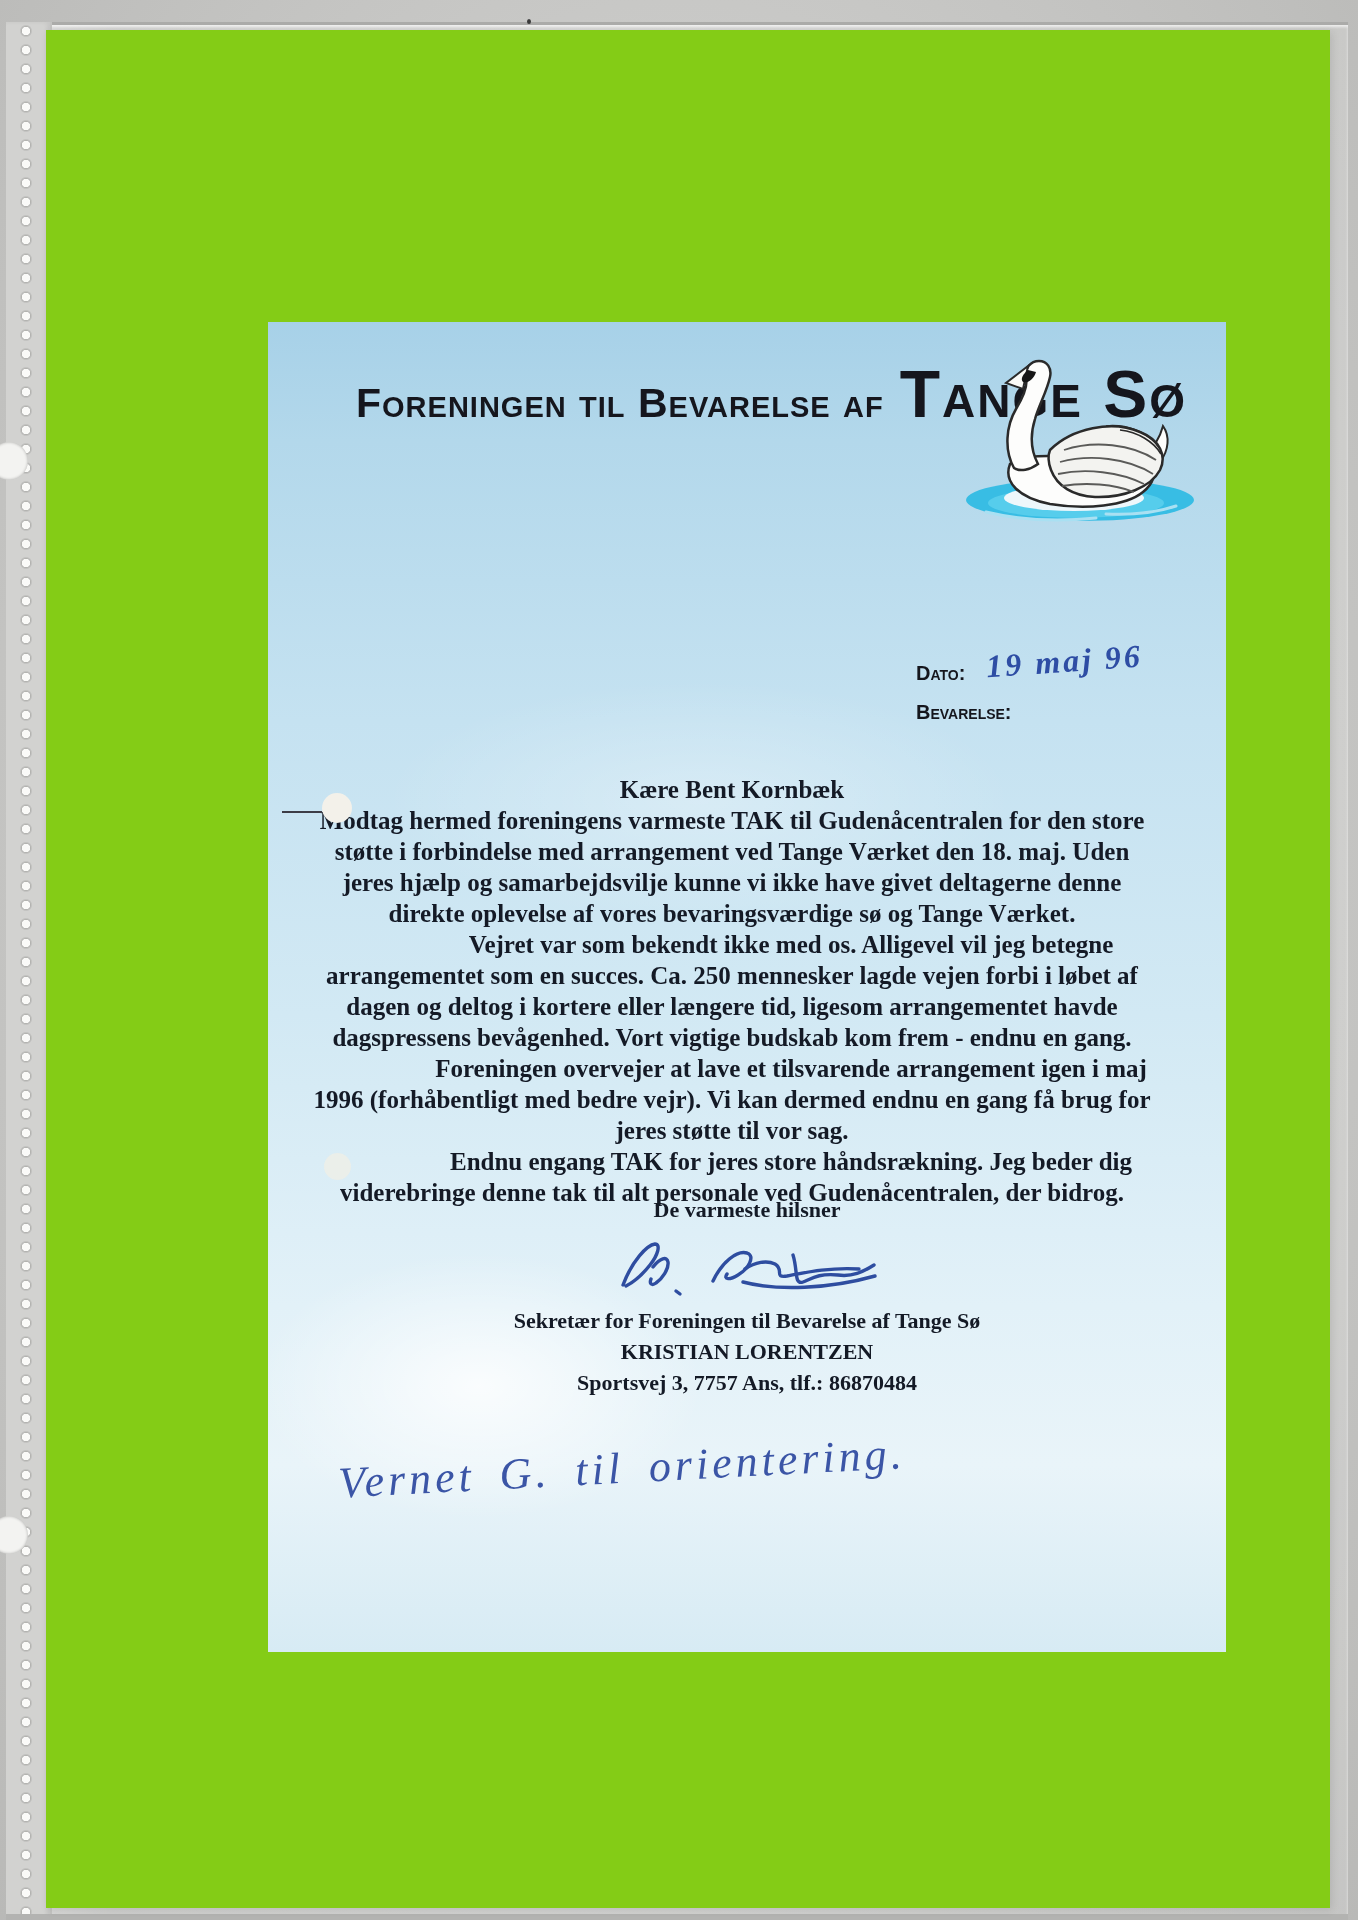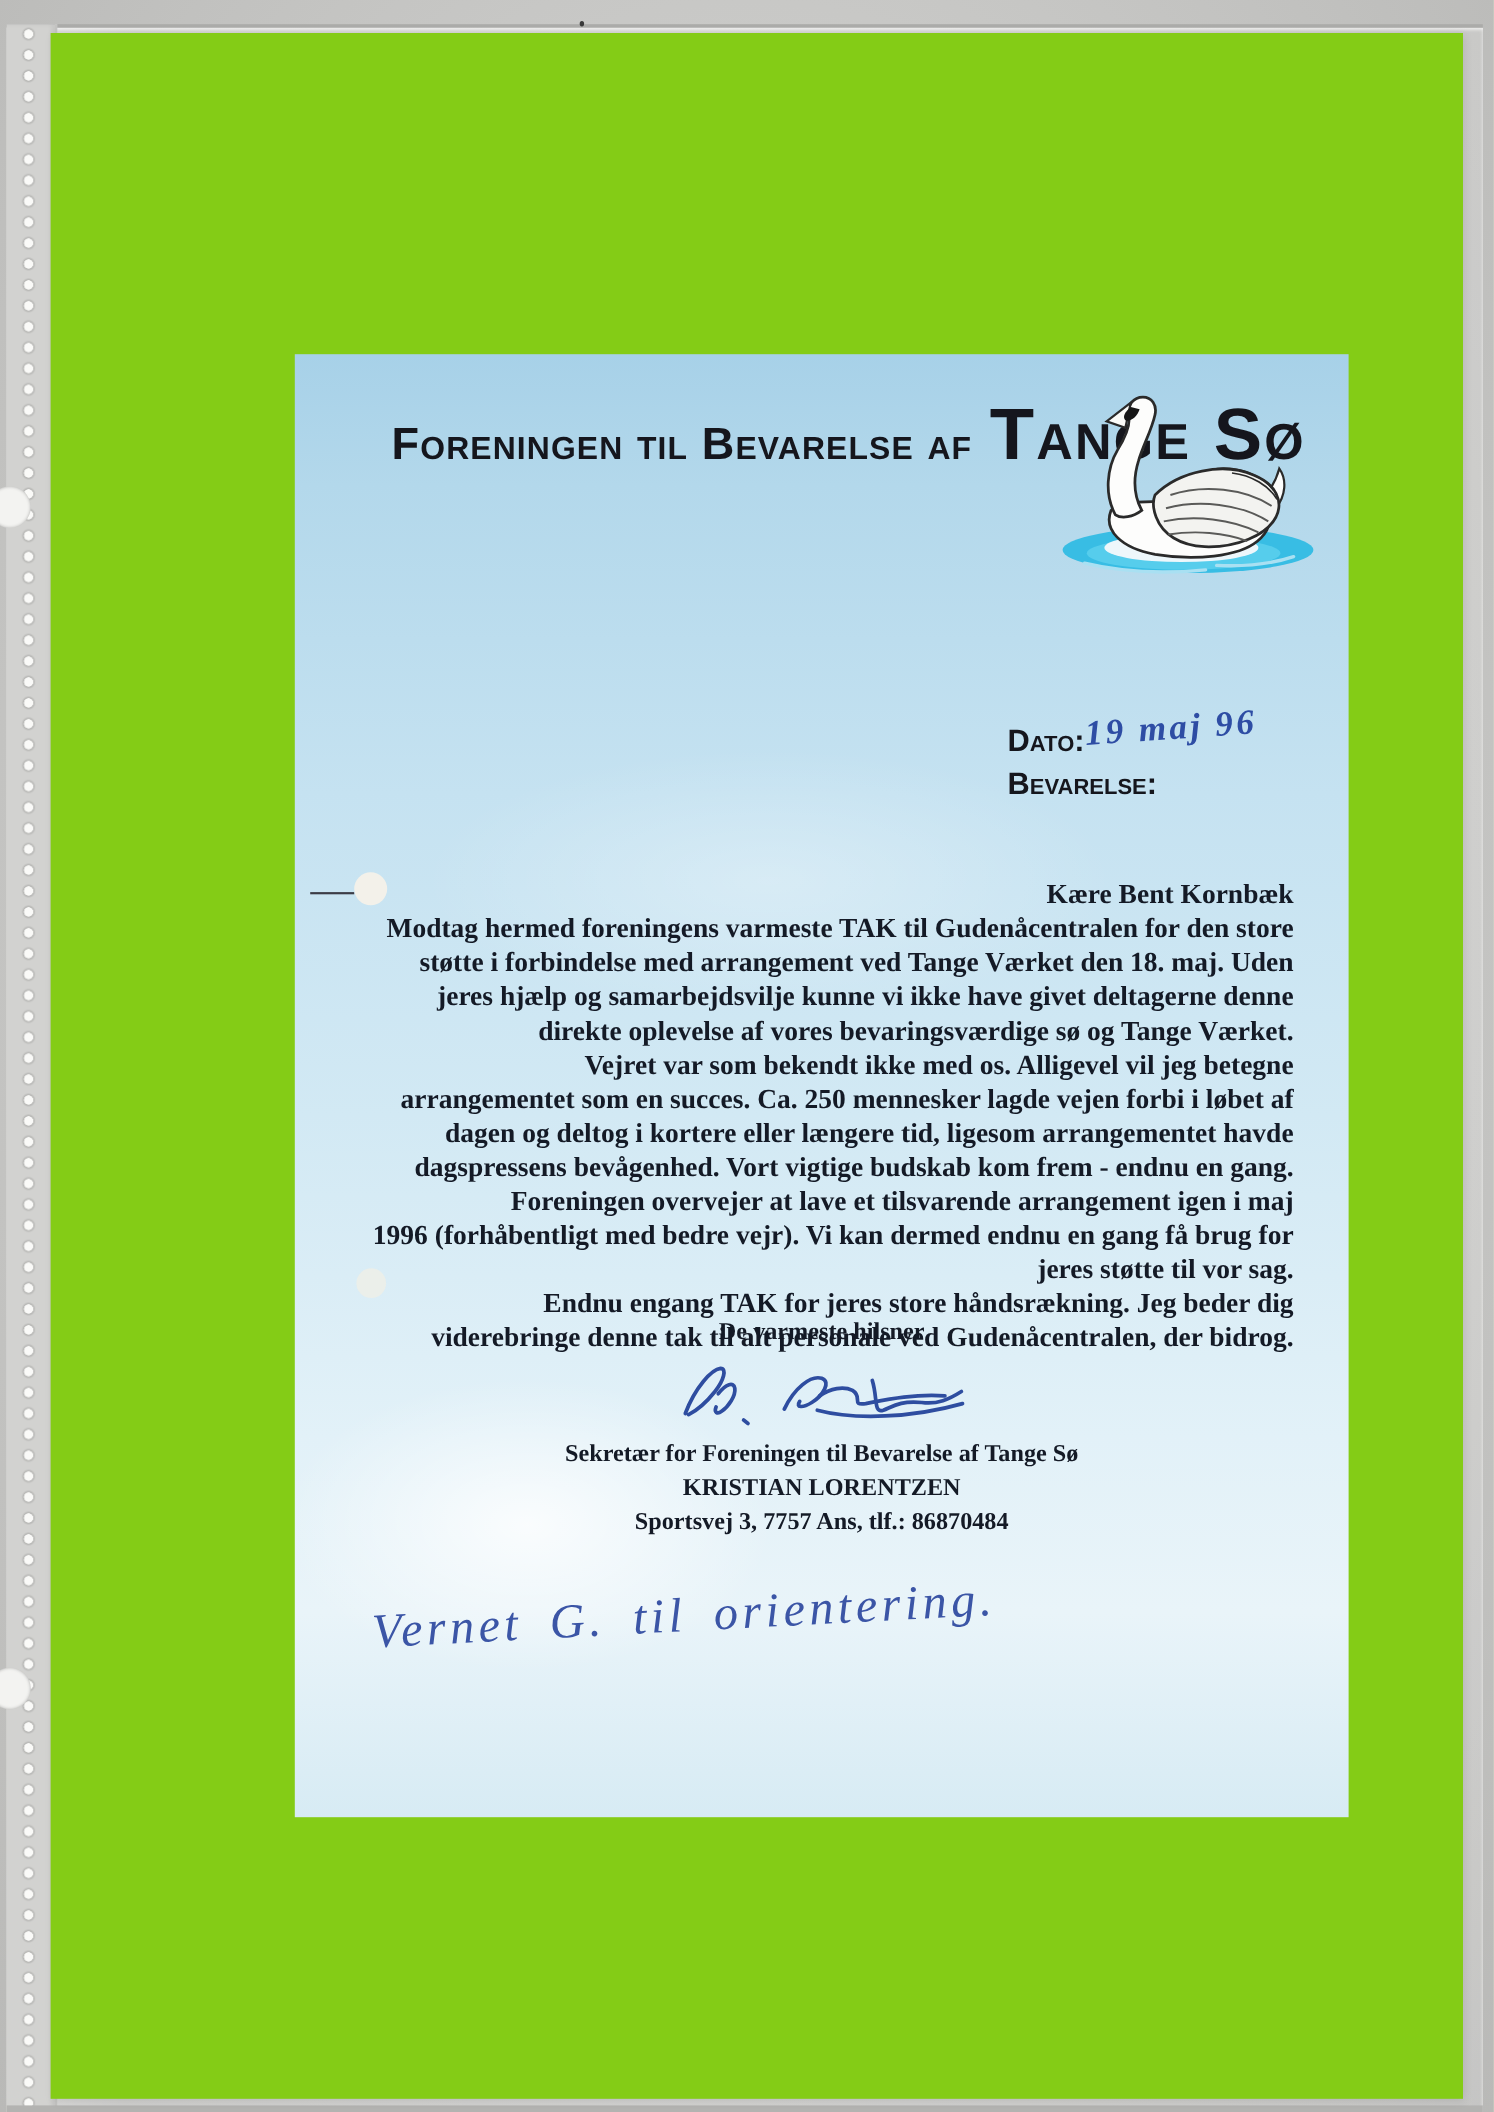--- a/index.html
+++ b/index.html
@@ -62,31 +62,31 @@
   .swan{position:absolute;top:30px;left:688px;width:252px;height:182px;}
   
   .addr{
     position:absolute;top:299px;left:111px;display:flex;
     font-size:25px;font-weight:700;line-height:34px;
   }
   .addr .to-label{width:107px;}
   .dato-block{
     position:absolute;top:332px;left:648px;
     font-family:"Liberation Sans", sans-serif;font-weight:700;font-variant:small-caps;
-    font-size:28px;line-height:39px;color:#15161d;
+    font-size:20px;line-height:39px;color:#15161d;
   }
   .date-hand{
     position:absolute;top:318px;left:718px;width:240px;
     font-style:italic;font-weight:700;font-size:32px;letter-spacing:3px;
     color:#2e4da4;transform:rotate(-4deg);white-space:nowrap;
   }
   
   .body-text{
-    position:absolute;top:452px;left:60px;width:848px;
-    font-size:25px;font-weight:700;line-height:31px;text-align:right;margin-top:24px;
+    position:absolute;top:452px;left:40px;width:848px;
+    font-size:25px;font-weight:700;line-height:31px;text-align:center;
   }
   .salutation{margin:0 0 21px 0;font-weight:700;}
   .body-text p{margin:0;}
   .body-text p.indent{text-indent:118px;}
   
   .closing-block{
     position:absolute;top:872px;left:0;width:100%;text-align:center;
     font-size:22px;font-weight:700;line-height:31px;
   }
   .sig-svg{display:block;margin:4px auto 0 auto;width:300px;height:76px;}

